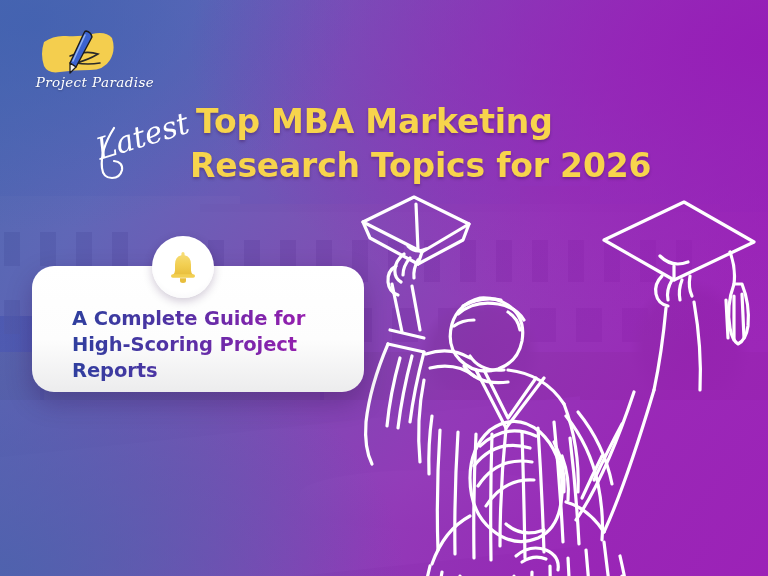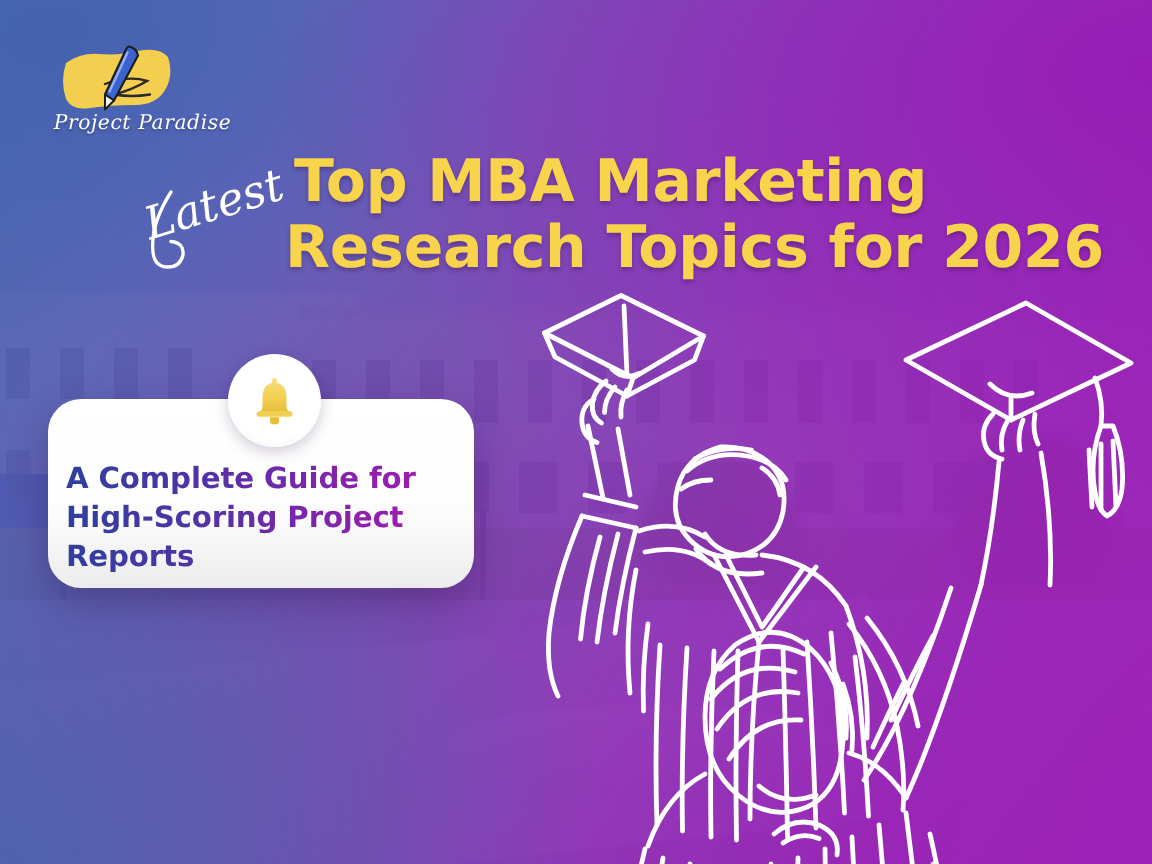--- a/index.html
+++ b/index.html
@@ -107,21 +107,21 @@
 
   
   .script-latest {
     position:absolute; left:92px; top:104px;
     width:105px; height:80px;
   }
   .headline {
     position:absolute; left:196px; top:100px; width:560px;
     font-family:"DejaVu Sans", sans-serif;
     font-weight:bold;
-    font-size:39px;
+    font-size:33px;
     line-height:44px;
     color:#F7D44C;
     letter-spacing:-0.2px;
     text-shadow:0 2px 3px rgba(60,20,80,.38);
   }
   .headline .l2 { display:block; margin-left:-6px; }
 
   
   .bell-badge {
     position:absolute; left:152px; top:236px;
@@ -129,25 +129,25 @@
     background:radial-gradient(circle at 50% 42%, #ffffff 0%, #ffffff 62%, #f3f3f5 100%);
     box-shadow:0 3px 10px rgba(40,10,70,.22);
     display:flex; align-items:center; justify-content:center;
     z-index:4;
   }
   .bell-badge svg { display:block; }
 
   
   .card {
     position:absolute; left:32px; top:266px;
-    width:284px; height:126px;
+    width:332px; height:126px;
     background:linear-gradient(180deg,#ffffff 0%,#fdfdfd 58%,#ececed 100%);
     border-radius:22px;
     box-shadow:0 10px 26px rgba(35,8,60,.28);
-    padding:40px 24px 0 12px;
+    padding:40px 24px 0 40px;
     z-index:3;
   }
   .card-text {
     font-family:"DejaVu Sans", sans-serif;
     font-weight:bold;
     font-size:19.5px;
     line-height:26px;
     letter-spacing:-0.1px;
     background:linear-gradient(92deg,#2f3f9e 0%,#4b35a3 32%,#7a26ab 64%,#a61ab0 100%);
     -webkit-background-clip:text;

